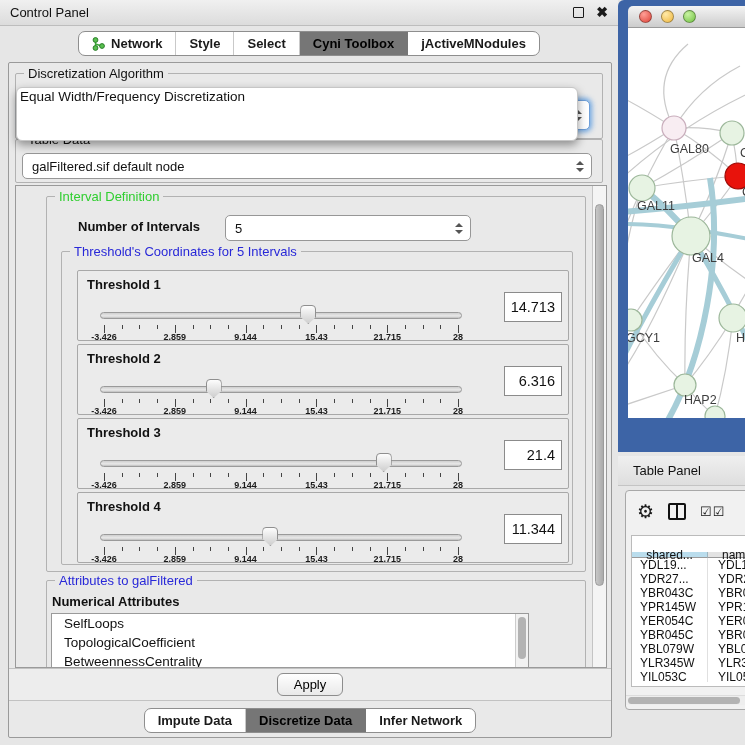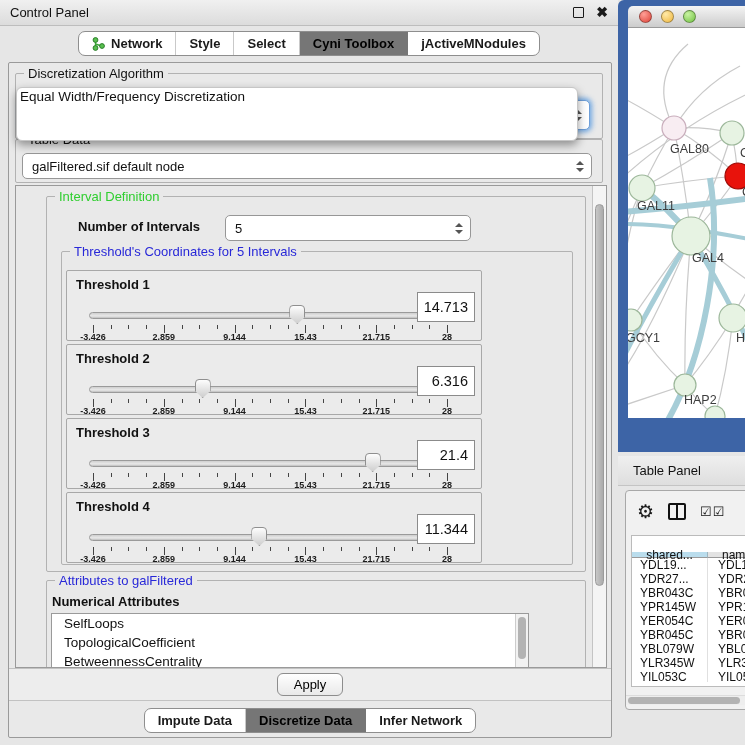--- a/index.html
+++ b/index.html
@@ -60,21 +60,21 @@
   .vscroll { position:absolute; right:0; top:0; bottom:0; width:14px; background:#f4f4f4;
     border-left:1px solid #c4c4c4; }
   .vscroll .thumb { position:absolute; left:2px; width:9px; border-radius:5px;
     background:linear-gradient(90deg,#c7c7c7,#ababab); border:1px solid #9b9b9b; }
 
   #interval-group { left:30px; top:10px; width:540px; height:376px; }
   #noi-label { position:absolute; left:31px; top:22px; font-size:13px; font-weight:bold; }
   #noi-combo { left:178px; top:18px; width:246px; height:26px; }
   #thr-group { left:14px; top:54px; width:512px; height:314px; }
 
-  .thr-panel { position:absolute; left:4px; width:416px; height:71px;
+  .thr-panel { position:absolute; left:15px; width:492px; height:71px;
     border:1px solid #a8a8a8; background:#ebebeb; border-radius:2px; }
   .thr-label { position:absolute; left:9px; top:6px; font-size:13px; font-weight:bold; }
   .slider-area { position:absolute; left:22px; top:33px; width:362px; height:38px; }
   .track { position:absolute; left:0; top:8px; width:100%; height:7px; border-radius:4px;
     border:1px solid #9a9a9a; background:linear-gradient(#cfcfcf,#e9e9e9 60%,#bdbdbd); }
   .handle { position:absolute; top:1px; width:16px; height:19px;
     background:linear-gradient(#fdfdfd,#cfcfcf); border:1px solid #8f8f8f;
     border-radius:4px 4px 2px 2px;
     clip-path:polygon(0 0,100% 0,100% 62%,50% 100%,0 62%); }
   .ticks { position:absolute; left:4px; right:4px; top:21px; height:8px; }

